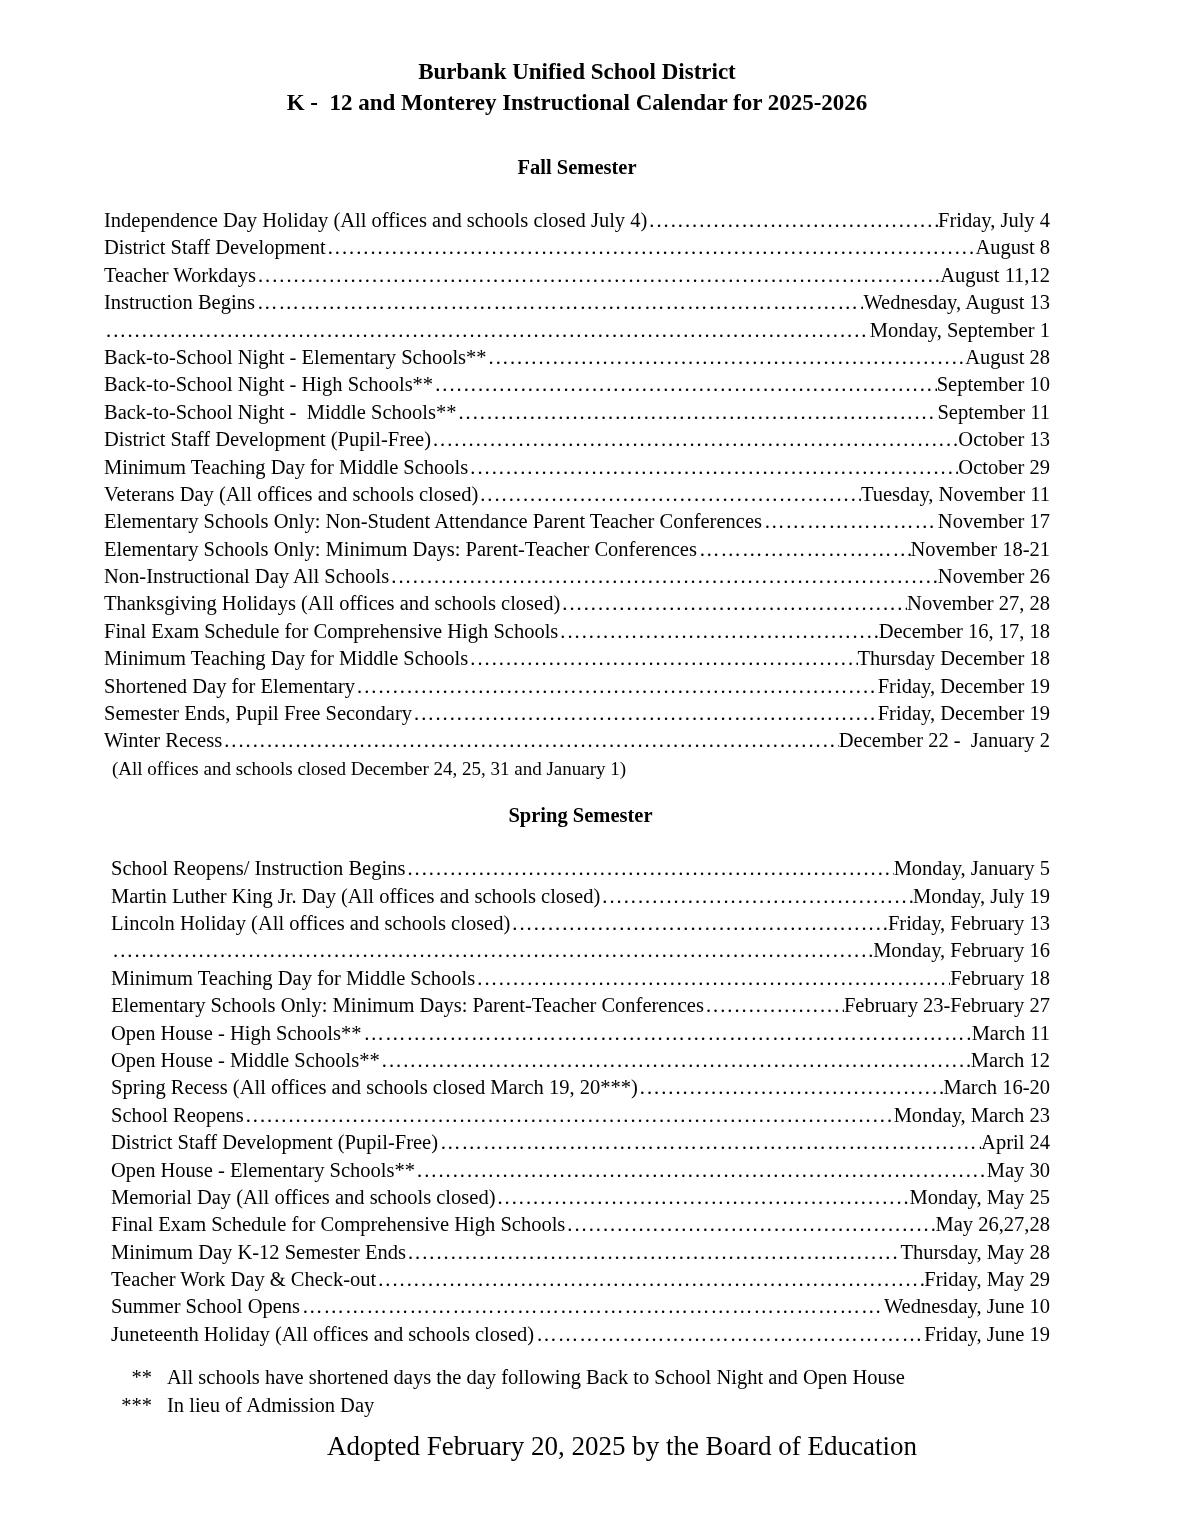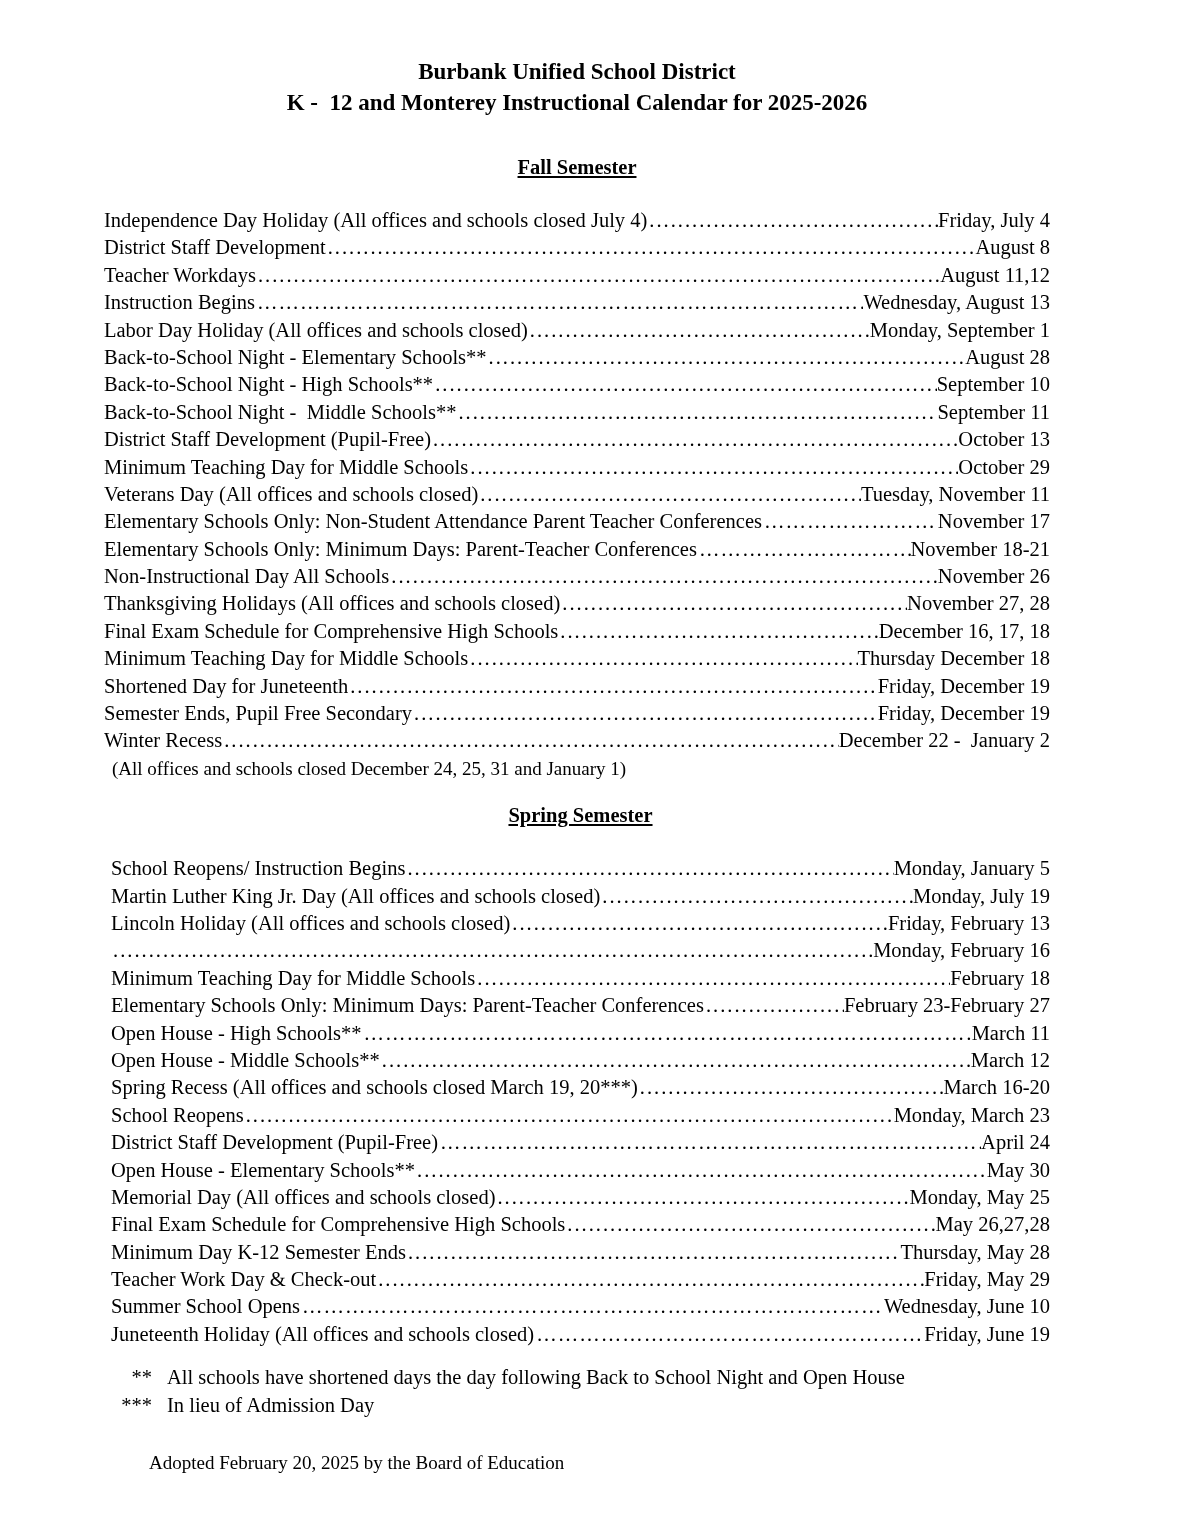--- a/index.html
+++ b/index.html
@@ -31,21 +31,20 @@
     white-space: pre;
   }
   .sem-heading {
     margin: 0 0 26px 0;
     text-align: center;
     font-size: 20.5px;
     font-weight: bold;
     line-height: 27px;
   }
   .sem-heading .underline {
-    text-decoration: underline;
   }
   .items {
     font-size: 20.5px;
   }
   .row {
     display: flex;
     align-items: flex-start;
     line-height: 27.4px;
     height: 27.4px;
   }
@@ -90,23 +89,23 @@
   .fn-marker {
     flex: 0 0 auto;
     width: 48px;
     text-align: right;
   }
   .fn-text {
     flex: 0 0 auto;
     padding-left: 15px;
   }
   .adopted {
-    margin-top: 30px;
-    text-align: left;
-    font-size: 19px;
+    margin-top: 14px;
+    text-align: center;
+    font-size: 27px;
     line-height: 27.4px;
     position: relative;
     left: 45px;
   }
 </style>
 </head>
 <body>
 
 <div class="page">
 
@@ -136,21 +135,20 @@
     <span class="date">August 11,12</span>
   </div>
 
   <div class="row">
     <span class="event">Instruction Begins</span>
     <span class="leader ellipsis">…………………………………………………………………………………………………………………………………………………………………………………………………………………………………………………………………………………………………………………………………………………………………………………………………………………………………………</span>
     <span class="date">Wednesday, August 13</span>
   </div>
 
   <div class="row">
-    <span class="event">Labor Day Holiday (All offices and schools closed)</span>
     <span class="leader dots">................................................................................................................................................................................................................................................................................................................................................................................................................................................................................................</span>
     <span class="date">Monday, September 1</span>
   </div>
 
   <div class="row">
     <span class="event">Back-to-School Night - Elementary Schools**</span>
     <span class="leader dots">................................................................................................................................................................................................................................................................................................................................................................................................................................................................................................</span>
     <span class="date">August 28</span>
   </div>
 
@@ -214,21 +212,21 @@
     <span class="date">December 16, 17, 18</span>
   </div>
 
   <div class="row">
     <span class="event">Minimum Teaching Day for Middle Schools</span>
     <span class="leader dots">................................................................................................................................................................................................................................................................................................................................................................................................................................................................................................</span>
     <span class="date">Thursday December 18</span>
   </div>
 
   <div class="row">
-    <span class="event">Shortened Day for Juneteenth</span>
+    <span class="event">Shortened Day for Elementary</span>
     <span class="leader dots">................................................................................................................................................................................................................................................................................................................................................................................................................................................................................................</span>
     <span class="date">Friday, December 19</span>
   </div>
 
   <div class="row">
     <span class="event">Semester Ends, Pupil Free Secondary</span>
     <span class="leader dots">................................................................................................................................................................................................................................................................................................................................................................................................................................................................................................</span>
     <span class="date">Friday, December 19</span>
   </div>
 

